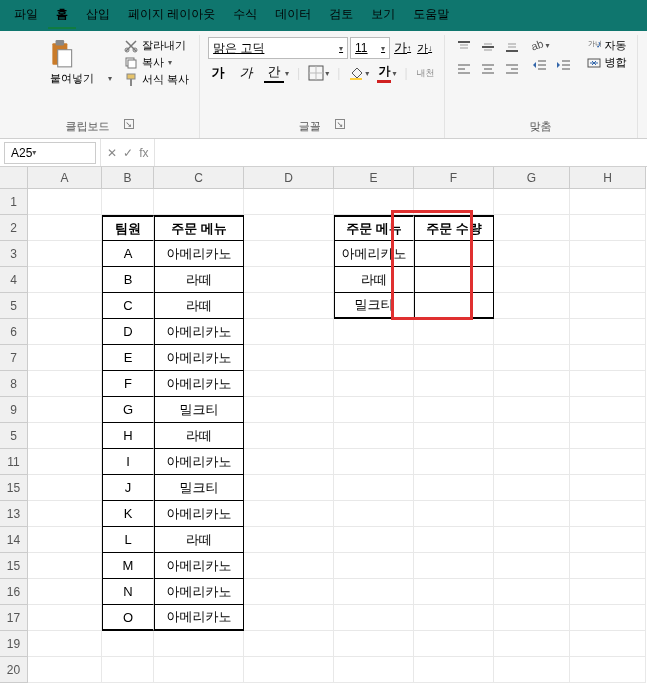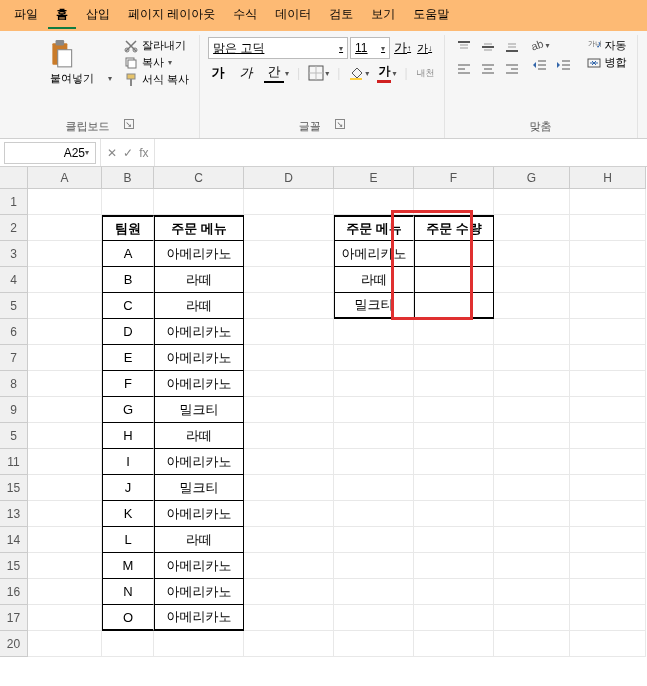--- a/index.html
+++ b/index.html
@@ -1,19 +1,19 @@
 <!DOCTYPE html>
 <html><head>
   <meta charset="utf-8">
   <style>
     * { box-sizing: border-box; margin: 0; padding: 0; }
     body { font-family: "Segoe UI", "Malgun Gothic", sans-serif; font-size: 12px; background: #fff; width: 647px; height: 686px; overflow: hidden; }
     
     
-    .menubar { display: flex; gap: 2px; padding: 2px 6px; background: #fdba74; }
+    .menubar { display: flex; gap: 2px; padding: 2px 6px; background: #0f766e; }
     .menubar .item { padding: 4px 8px; cursor: pointer; }
     .menubar .item.active { border-bottom: 2px solid #107c41; font-weight: 600; }
     
     
     .ribbon { display: flex; background: #f6f6f6; border-bottom: 1px solid #d0d0d0; padding: 4px 0 0 0; height: 108px; }
     .ribbon-group { display: flex; flex-direction: column; padding: 2px 8px; border-right: 1px solid #e3e3e3; align-items: center; }
     .ribbon-group-body { display: flex; gap: 6px; align-items: flex-start; flex: 1; }
     .ribbon-group-label { font-size: 11px; color: #555; margin-top: 17px; text-align: center; display: flex; gap: 14px; justify-content: center; width: 100%; padding: 2px 0; }
     .dialog-launcher { width: 10px; height: 10px; border: 1px solid #888; display: inline-flex; align-items: center; justify-content: center; font-size: 8px; color: #666; }
     
@@ -35,21 +35,21 @@
     .fbtn { width: 20px; height: 20px; display: flex; align-items: center; justify-content: center; cursor: pointer; font-size: 13px; }
     .underline-btn { border-bottom: 2px solid #000; }
     .fbtn-wchev { display: flex; align-items: center; gap: 1px; cursor: pointer; }
     
     .align-grid { display: grid; grid-template-columns: repeat(3, 22px); gap: 2px; }
     .abtn { width: 22px; height: 20px; display: flex; align-items: center; justify-content: center; cursor: pointer; }
     .indent-col { display: flex; flex-direction: column; gap: 2px; }
     
     
     .fbar-row { display: flex; align-items: center; border-bottom: 1px solid #d0d0d0; height: 28px; }
-    .name-box { border: 1px solid #ccc; background: #fff; width: 92px; height: 22px; margin: 0 4px; display: flex; align-items: center; padding: 0 6px; justify-content: flex-end; }
+    .name-box { border: 1px solid #ccc; background: #fff; width: 92px; height: 22px; margin: 0 4px; display: flex; align-items: center; padding: 0 6px; justify-content: flex-start; }
     .fbar-btns { display: flex; align-items: center; color: #888; gap: 6px; padding: 0 6px; border-left: 1px solid #e3e3e3; border-right: 1px solid #e3e3e3; height: 100%;}
     .fx-btn { cursor: pointer; }
     .formula-input { flex: 1; height: 100%; border: none; padding: 0 6px; outline: none; }
     
     
     .sheet { overflow: hidden; position: relative; }
     .colhead-row { display: flex; position: sticky; top: 0; }
     .corner { width: 28px; height: 22px; background: #f0f0f0; border-right: 1px solid #ccc; border-bottom: 1px solid #ccc; }
     .colhead { height: 22px; background: #f0f0f0; border-right: 1px solid #ccc; border-bottom: 1px solid #ccc; display: flex; align-items: center; justify-content: center; color: #555; font-size: 12px; }
     .row { display: flex; }
@@ -500,24 +500,35 @@
         <div class="cell wA"></div>
         <div class="cell wB b-b b-l" style="border-bottom: 2px solid rgb(0, 0, 0);">O</div>
         <div class="cell wC b-b b-l b-r" style="border-bottom: 2px solid rgb(0, 0, 0);">아메리카노</div>
         <div class="cell wD"></div>
         <div class="cell wE"></div>
         <div class="cell wF"></div>
         <div class="cell wG"></div>
         <div class="cell wH"></div>
       </div>
       <div class="row">
-        <div class="rowhead">20</div>
+        <div class="rowhead">19</div>
         <div class="cell wA"></div>
         <div class="cell wB"></div>
         <div class="cell wC"></div>
         <div class="cell wD"></div>
         <div class="cell wE"></div>
         <div class="cell wF"></div>
         <div class="cell wG"></div>
         <div class="cell wH"></div>
       </div>
+      <div class="row">
+        <div class="rowhead">20</div>
+        <div class="cell wA"></div>
+        <div class="cell wB"></div>
+        <div class="cell wC"></div>
+        <div class="cell wD"></div>
+        <div class="cell wE"></div>
+        <div class="cell wF"></div>
+        <div class="cell wG"></div>
+        <div class="cell wH"></div>
+      </div>
     </div>
 </div>
 
 </body></html>

